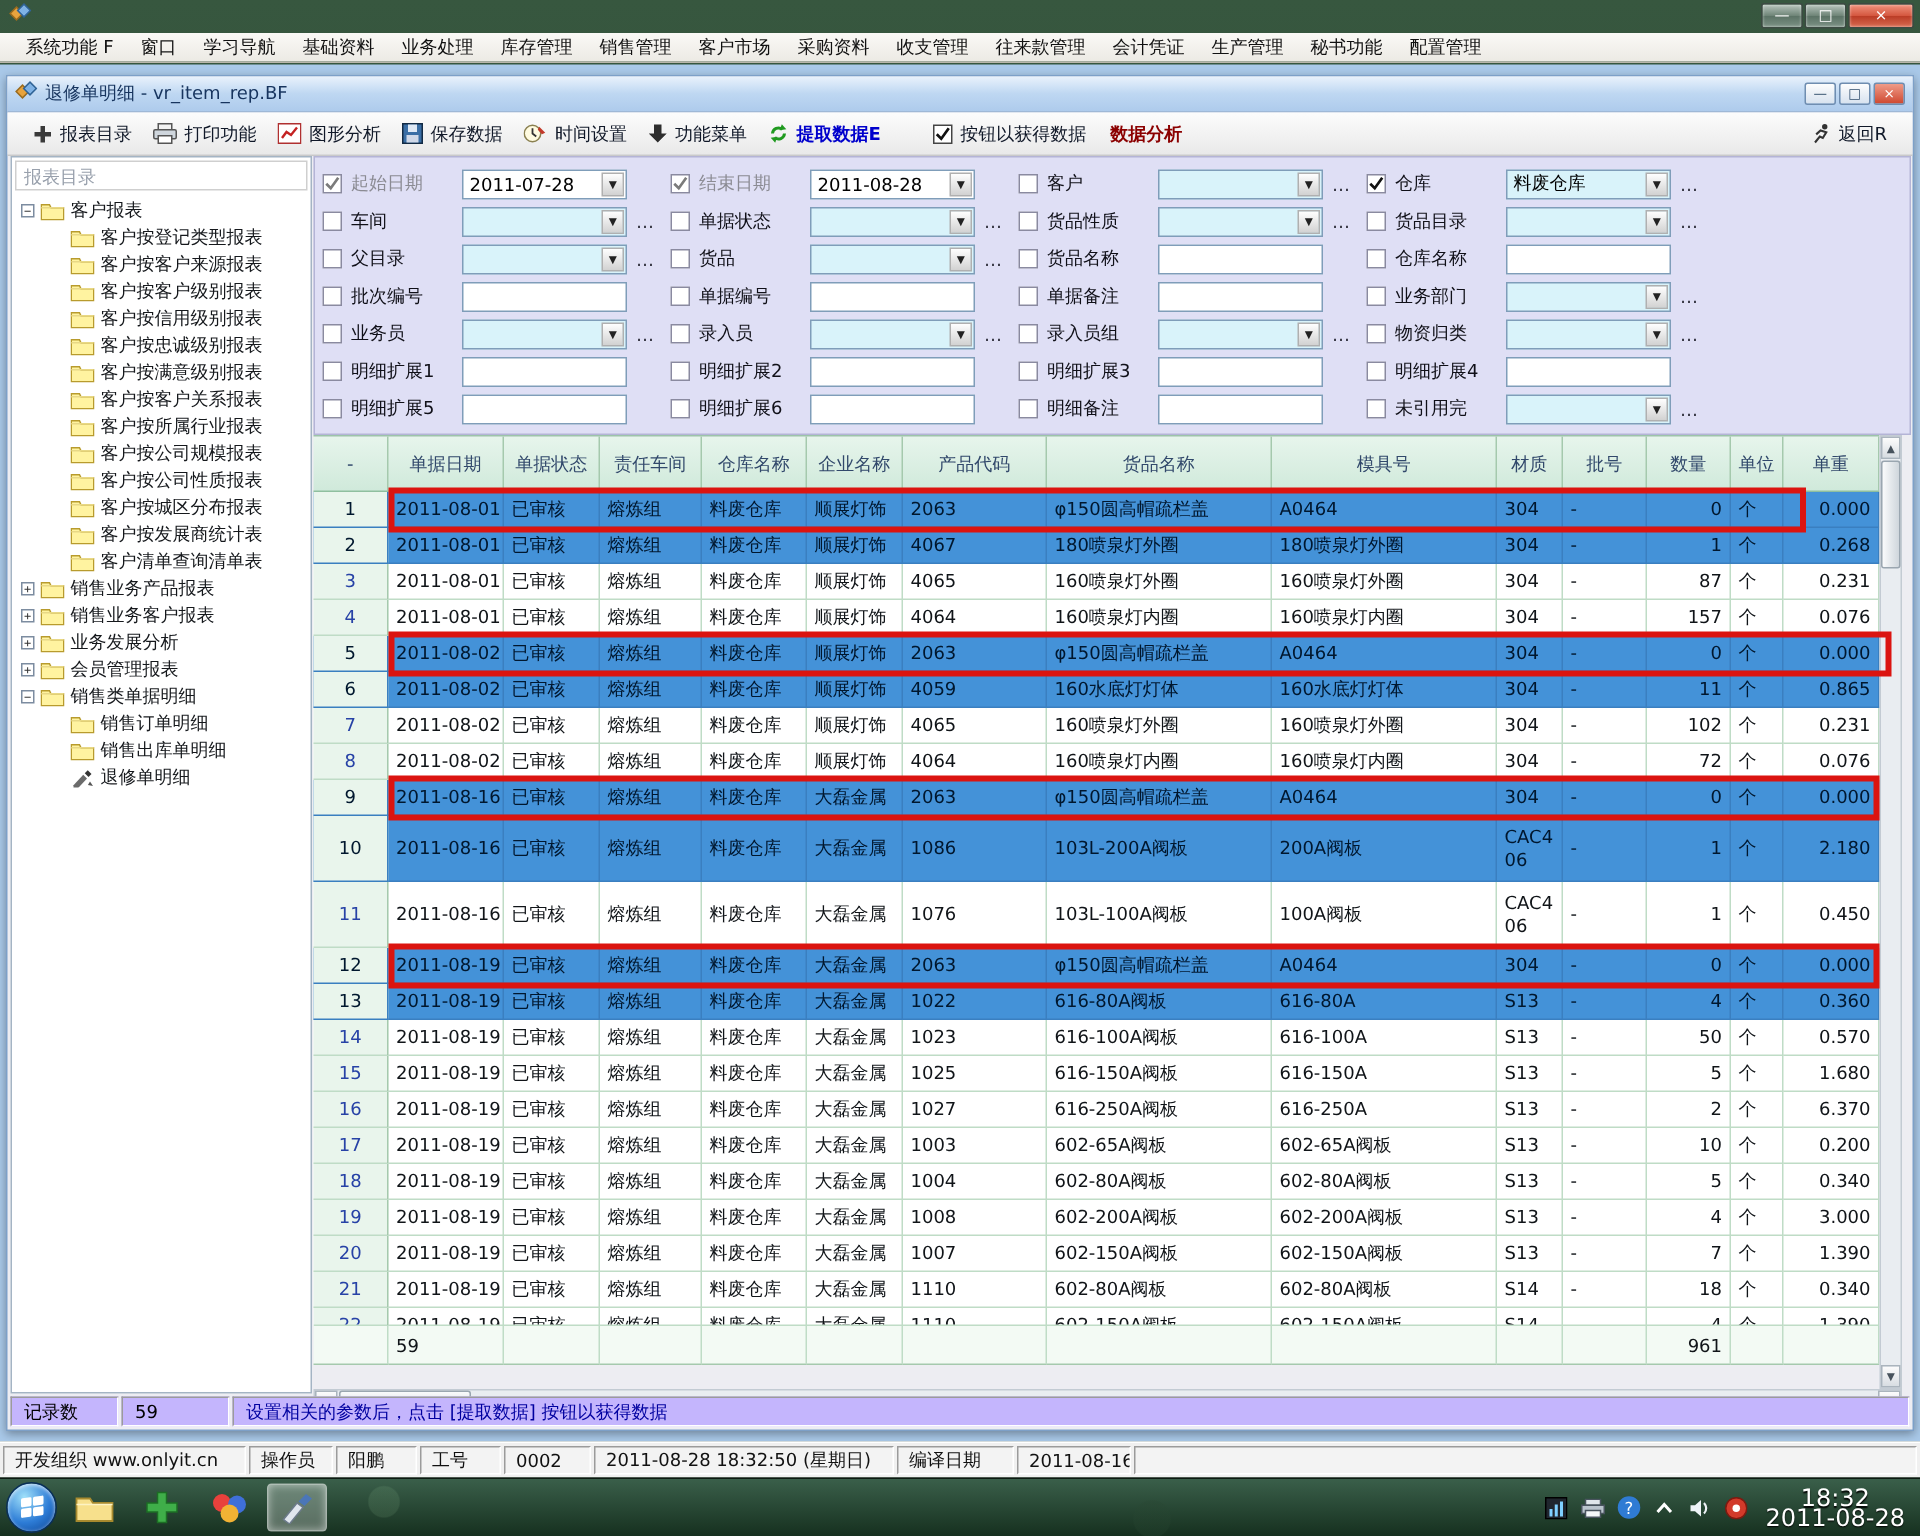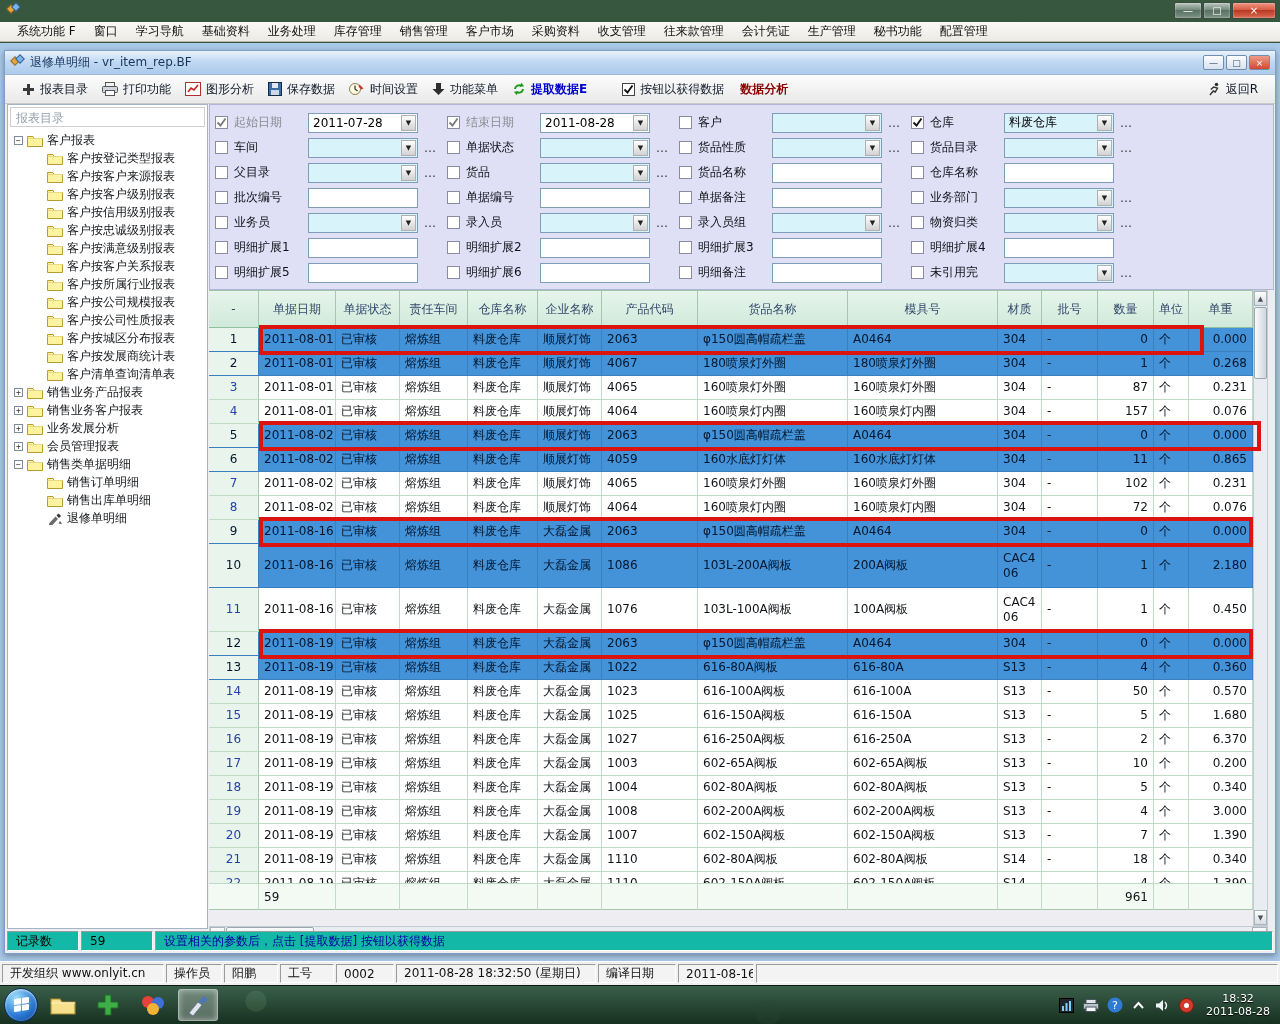--- a/index.html
+++ b/index.html
@@ -94,40 +94,40 @@
   .sb-btn.down { position:absolute; bottom:0; }
   .v-thumb { position:absolute; top:16px; left:0; width:100%; height:72px; background:linear-gradient(90deg,#fafbfc,#cfd6dc);
     border:1px solid #9aa6b0; border-radius:2px; }
   .hscroll { position:absolute; left:204px; top:875px; width:1059px; height:16px; background:#E9EDF1; border:1px solid #c3cbd3; }
   .sb-btn.h { position:absolute; top:0; width:15px; height:14px; }
   .sb-btn.left { left:0; } .sb-btn.right { right:0; }
   .h-thumb { position:absolute; left:16px; top:0; width:88px; height:14px; background:linear-gradient(#fafbfc,#cfd6dc);
     border:1px solid #9aa6b0; border-radius:2px; }
   
   .c-status { position:absolute; left:2px; right:2px; bottom:2px; height:20px; display:flex; gap:2px; background:#EDEDF2; }
-  .cseg { height:20px; border:1px solid; border-color:#9b9b9b #ffffff #ffffff #9b9b9b; background:#14b8a6; display:flex;
+  .cseg { height:20px; border:1px solid; border-color:#9b9b9b #ffffff #ffffff #9b9b9b; background:#c4b5fd; display:flex;
     align-items:center; padding:0 8px; white-space:nowrap; }
   .cseg.hint { color:#0000A0; flex:1; }
   
   .taskbar { position:absolute; left:0; right:0; bottom:0; height:39px; display:flex; align-items:center; padding:0 4px; gap:5px;
     background:
       radial-gradient(circle at 20% 40%, rgba(160,210,160,.12) 0 10px, transparent 11px),
       radial-gradient(circle at 60% 70%, rgba(40,70,50,.3) 0 12px, transparent 13px),
       linear-gradient(var(--taskbar-a),var(--taskbar-b));
     border-top:1px solid #0d1a12; }
   .orb { width:34px; height:34px; border-radius:50%; border:1px solid #0a2f55;
     background:radial-gradient(circle at 35% 28%, #9fe0fa, #2d7cd6 55%, #0a3f8f); display:flex; align-items:center; justify-content:center;
     box-shadow:inset 0 1px 3px rgba(255,255,255,.8); }
   .flag { width:15px; height:14px; display:grid; grid-template-columns:7px 7px; grid-template-rows:6px 6px; gap:1px; transform:skewY(-8deg); }
   .flag span { background:#fff; border-radius:1px; }
   .task-icon { width:40px; height:32px; border-radius:3px; display:flex; align-items:center; justify-content:center; }
   .task-icon.active { background:rgba(255,255,255,.28); border:1px solid rgba(255,255,255,.45); box-shadow:inset 0 0 6px rgba(255,255,255,.5); }
   .tray { margin-left:auto; display:flex; align-items:center; gap:7px; }
   .tray-ic { width:17px; height:17px; display:flex; align-items:center; justify-content:center; }
-  .tray-clock { color:#fff; text-align:center; font-size:11px; line-height:13px; text-shadow:0 1px 1px #000; margin:0 6px 0 4px; }
+  .tray-clock { color:#fff; text-align:center; font-size:16px; line-height:13px; text-shadow:0 1px 1px #000; margin:0 6px 0 4px; }
 </style>
 </head>
 <body>
 
 <div class="screen">
 
   <div class="titlebar">
     <span id="app-icon"><span style="display: inline-flex;">
           <svg width="15" height="15" viewBox="0 0 15 15">
             <rect x="2" y="4" width="6" height="6" transform="rotate(45 5 7)" fill="#E8A33D" stroke="#9a6b1e"></rect>

